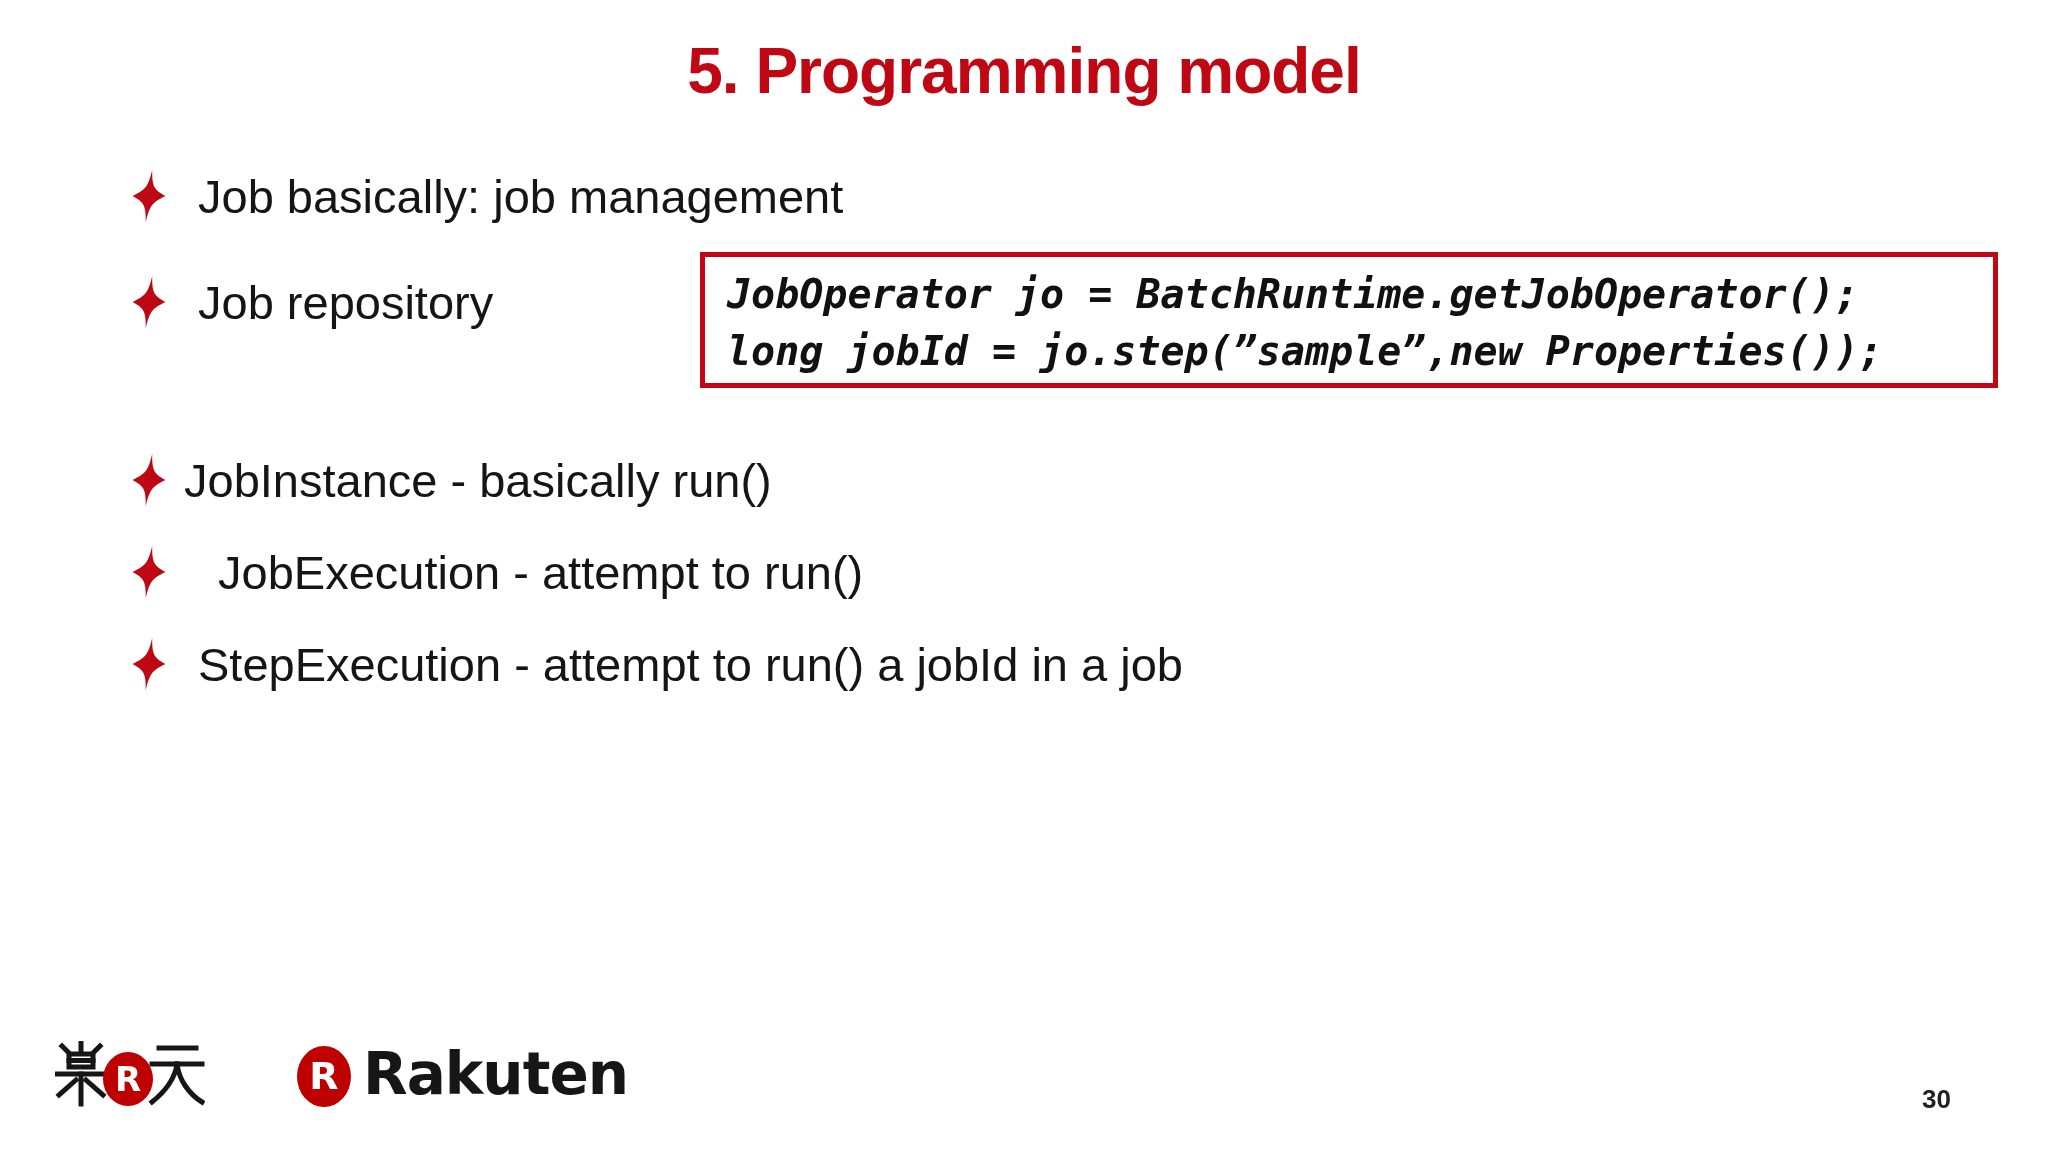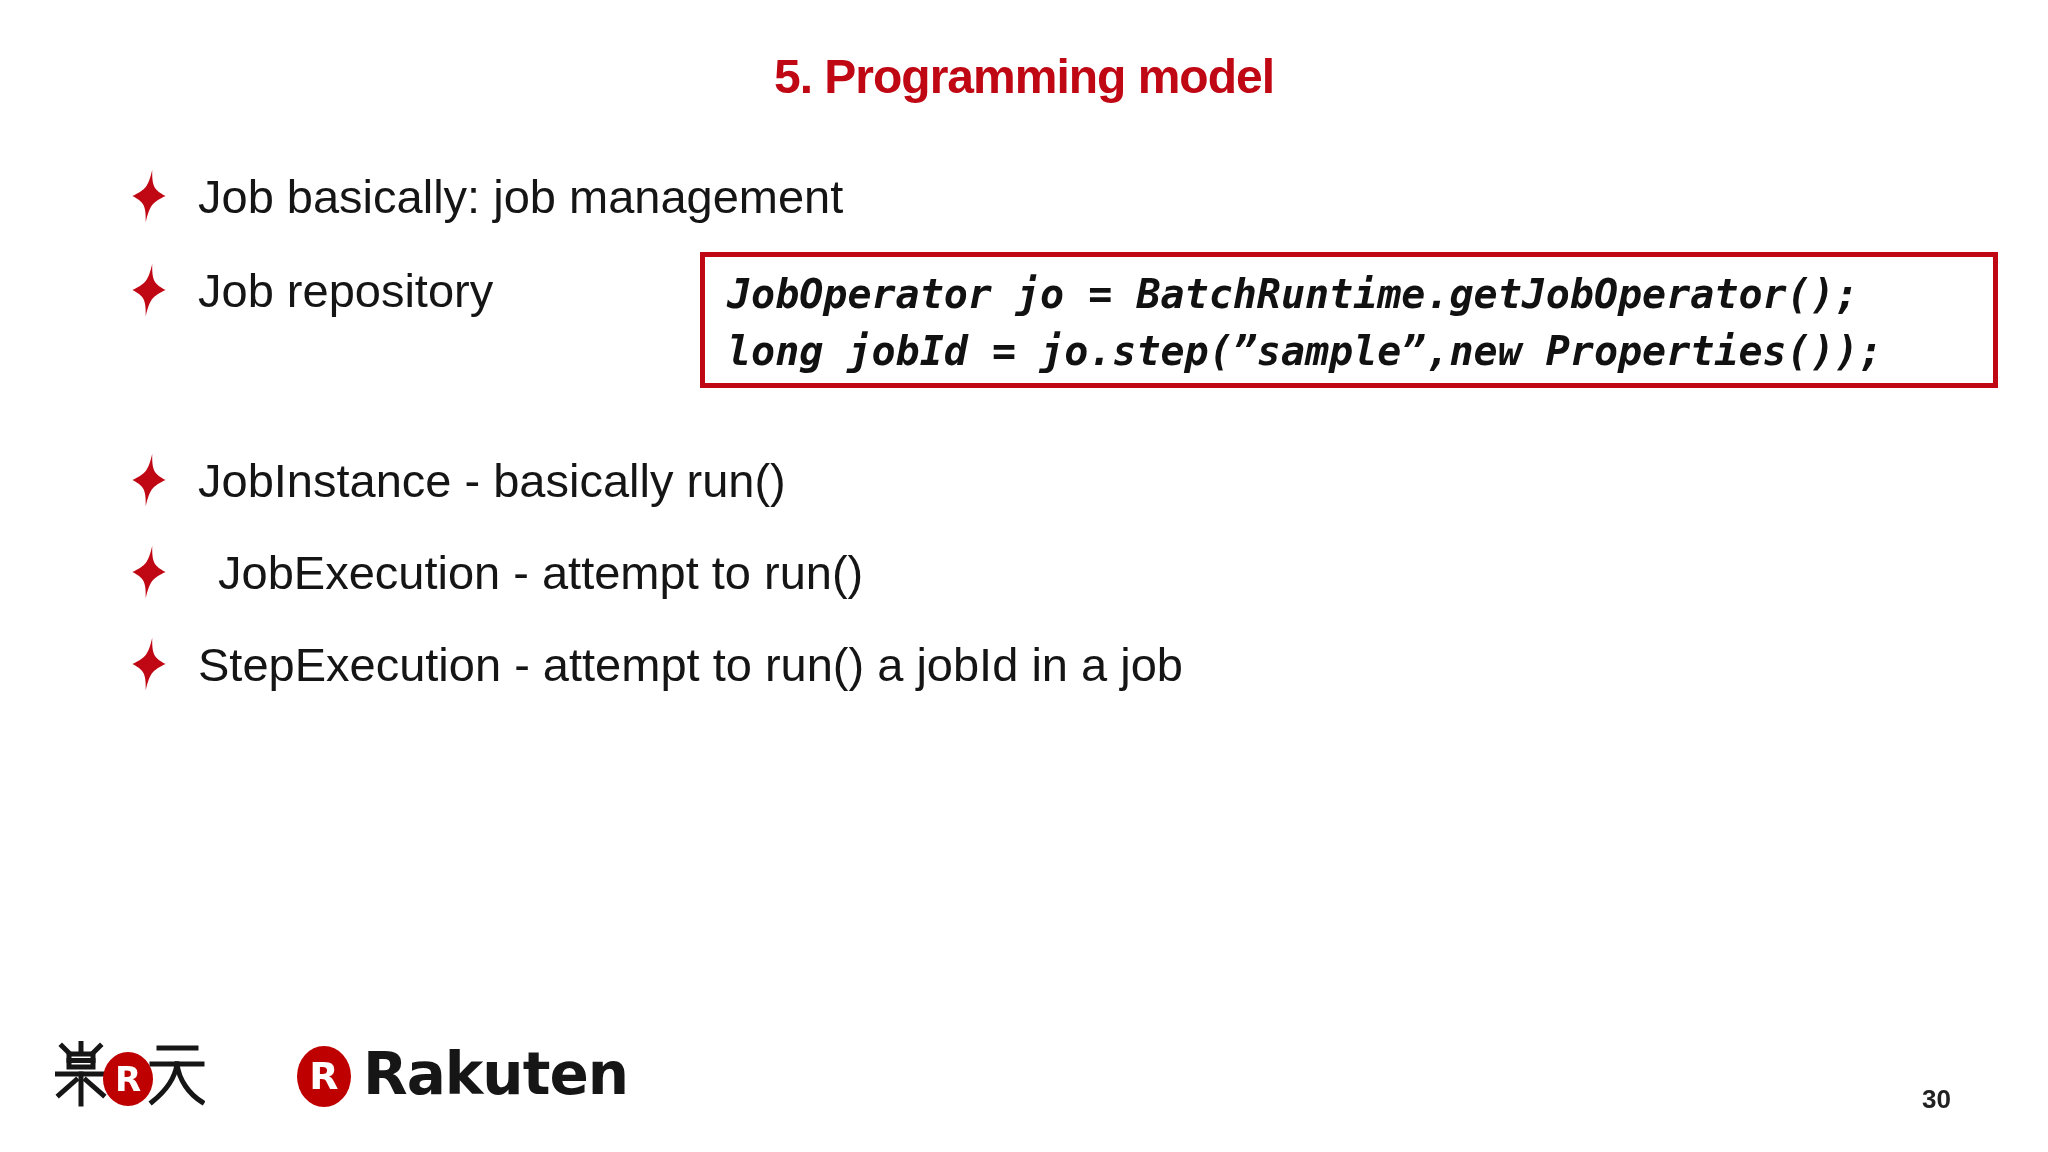--- a/index.html
+++ b/index.html
@@ -7,25 +7,25 @@
   .slide {
     position: relative;
     width: 2048px;
     height: 1152px;
     background: #ffffff;
     font-family: "Liberation Sans", sans-serif;
     overflow: hidden;
   }
   .title {
     position: absolute;
-    top: 49px;
+    top: 34px;
     left: 0;
     right: 0;
     text-align: center;
-    font-size: 48px;
+    font-size: 64px;
     font-weight: bold;
     color: #c00714;
     letter-spacing: -1px;
   }
   .bullet {
     position: absolute;
     left: 128px;
     display: flex;
     align-items: center;
     gap: 28px;
@@ -36,22 +36,22 @@
     height: 54px;
     flex: 0 0 auto;
     transform: skewX(-7deg);
   }
   .bullet .btext {
     font-size: 47px;
     color: #151515;
     white-space: nowrap;
   }
   .b1 { top: 168px; }
-  .b2 { top: 262px; justify-content: center; }
-  .b3 { top: 452px; }
+  .b2 { top: 274px; justify-content: center; }
+  .b3 { top: 452px; gap: 14px; }
   .b4 { top: 544px; gap: 48px; }
   .b5 { top: 636px; }
   .code-box {
     position: absolute;
     left: 700px;
     top: 252px;
     width: 1298px;
     height: 136px;
     border: 5px solid #c00714;
     background: #ffffff;

